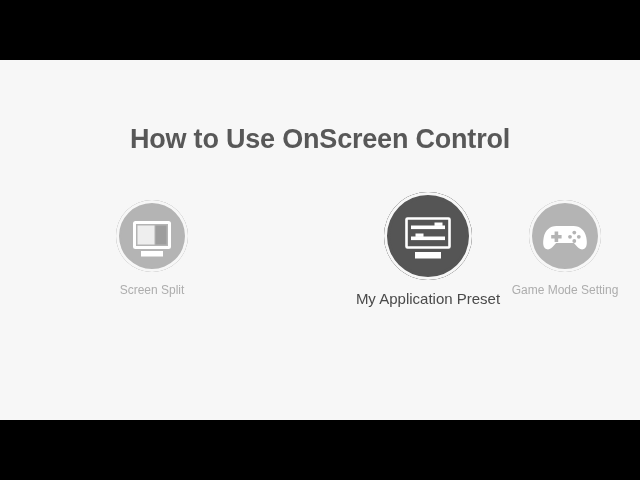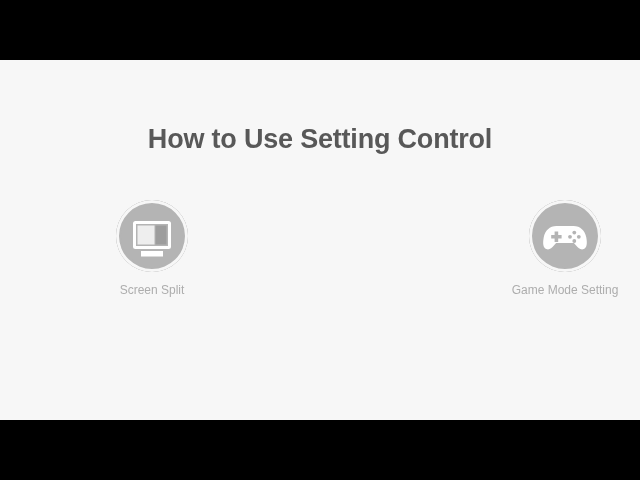--- a/index.html
+++ b/index.html
@@ -119,41 +119,58 @@
 </style>
 </head>
 <body>
 
 <div class="video-frame">
 
   <div class="letterbox letterbox-top"></div>
 
   <div class="stage">
 
-    <div class="page-title">How to Use Setting Control</div>
+    <div class="page-title">How to Use OnScreen Control</div>
 
     <div class="items-row">
 
       <div class="item item-0">
         <div class="badge-wrap">
           <div class="badge">
             <span>
               <svg viewBox="0 0 72 72" xmlns="http://www.w3.org/2000/svg">
                 <rect x="18.5" y="22.5" width="35" height="25" rx="1" fill="none" stroke="#ffffff" stroke-width="3"></rect>
                 <rect x="21.5" y="25.5" width="17" height="19" fill="#eeeeee"></rect>
                 <rect x="39.5" y="25.5" width="11" height="19" fill="#9d9d9d"></rect>
                 <rect x="25" y="51" width="22" height="5.5" fill="#ffffff"></rect>
               </svg>
             </span>
           </div>
         </div>
         <div class="item-label">Screen Split</div>
       </div>
 
 
+      <div class="item item-2 active">
+        <div class="badge-wrap">
+          <div class="badge">
+            <span>
+              <svg viewBox="0 0 88 88" xmlns="http://www.w3.org/2000/svg">
+                <rect x="22.5" y="26.5" width="43" height="29" rx="1" fill="none" stroke="#ffffff" stroke-width="2.6"></rect>
+                <rect x="27" y="33.5" width="34" height="3.6" fill="#ffffff"></rect>
+                <rect x="50.5" y="30.5" width="8" height="3.4" fill="#ffffff"></rect>
+                <rect x="27" y="44.5" width="34" height="3.6" fill="#ffffff"></rect>
+                <rect x="31.5" y="41.5" width="8" height="3.4" fill="#ffffff"></rect>
+                <rect x="31" y="60" width="26" height="6.5" fill="#ffffff"></rect>
+              </svg>
+            </span>
+          </div>
+        </div>
+        <div class="item-label">My Application Preset</div>
+      </div>
 
       <div class="item item-3">
         <div class="badge-wrap">
           <div class="badge">
             <span>
               <svg viewBox="0 0 72 72" xmlns="http://www.w3.org/2000/svg">
                 <path d="M27.5 26 h17 c6.8 0 11.5 4.6 12.8 11.5 c1.1 6 0.6 10.3 -2.6 11.6
                          c-3 1.2 -5.4 -1 -7.6 -3.6 l-2.2 -2.6 h-17.8 l-2.2 2.6
                          c-2.2 2.6 -4.6 4.8 -7.6 3.6 c-3.2 -1.3 -3.7 -5.6 -2.6 -11.6
                          C16 30.6 20.7 26 27.5 26 z" fill="#ffffff"></path>

